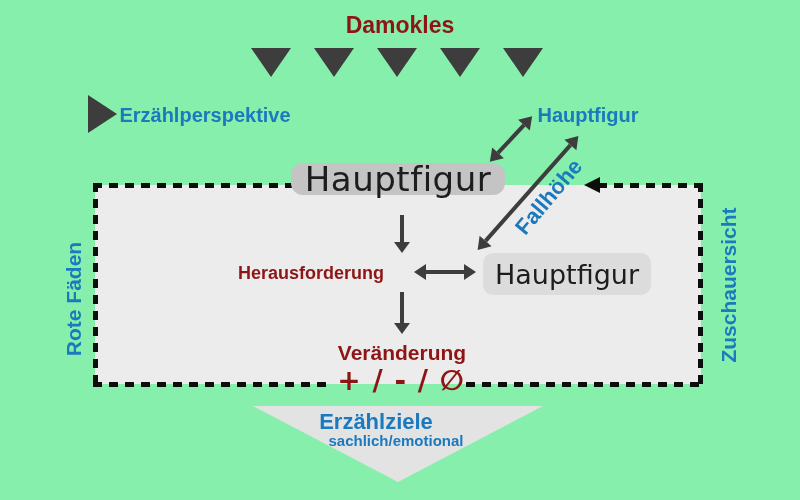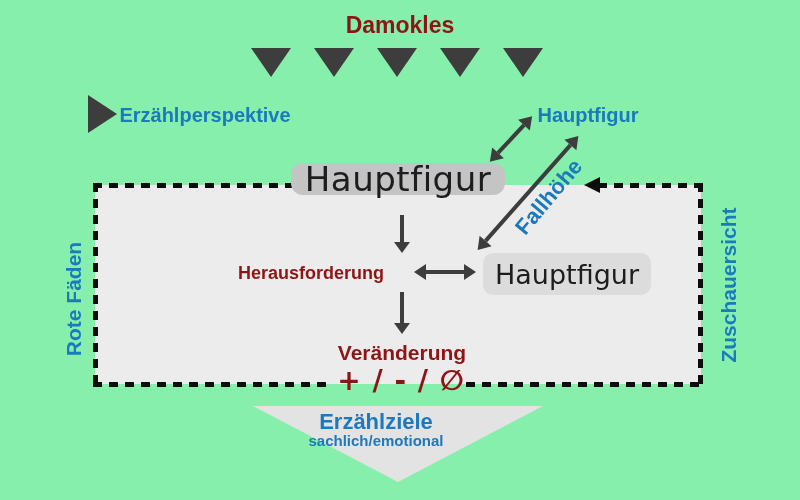--- a/index.html
+++ b/index.html
@@ -54,21 +54,21 @@
   .lbl-damokles       { left:400px; top:25px;  font-size:23px; z-index:4; }
   .lbl-erzperspektive { left:205px; top:115px; font-size:20px; z-index:4; }
   .lbl-attribute      { left:588px; top:115px; font-size:20px; z-index:4; }
   .lbl-fallhoehe      { left:549px; top:197px; font-size:22px; z-index:4; transform: translate(-50%,-50%) rotate(-50deg); }
   .lbl-herausforderung{ left:311px; top:273px; font-size:18px; z-index:4; }
   .lbl-veraenderung   { left:402px; top:353px; font-size:21px; z-index:4; }
   .lbl-outcome        { left:401px; top:380px; font-size:28px; z-index:4; font-family:"DejaVu Sans", sans-serif; font-weight:bold; color:#8e1515; letter-spacing:1px; }
   .lbl-rotefaeden     { left:74px;  top:299px; font-size:21px; z-index:4; transform: translate(-50%,-50%) rotate(-90deg); }
   .lbl-zuschauersicht { left:729px; top:285px; font-size:21px; z-index:4; transform: translate(-50%,-50%) rotate(-90deg); }
   .lbl-erzaehlziele   { left:376px; top:422px; font-size:22px; z-index:4; }
-  .lbl-sachlich       { left:376px; top:440px; font-size:15px; z-index:4; }
+  .lbl-sachlich       { left:396px; top:440px; font-size:15px; z-index:4; }
 
   .arr-haupt-heraus { left:394px; top:215px; height:38px; }
   .arr-heraus-ver   { left:394px; top:292px; height:42px; }
   .arr-heraus-neben { left:445px; top:272px; width:62px;  transform: translate(-50%,-50%); }
   .arr-attribute    { left:511px; top:139px; width:62px;  transform: translate(-50%,-50%) rotate(-47deg); }
   .arr-fallhoehe    { left:528px; top:193px; width:152px; transform: translate(-50%,-50%) rotate(-48.5deg); }
 </style>
 </head>
 <body>
 

